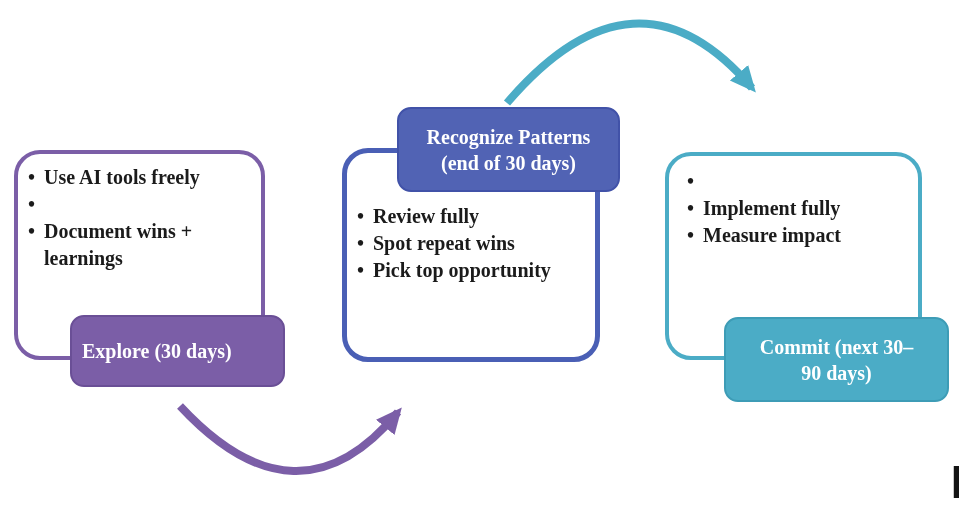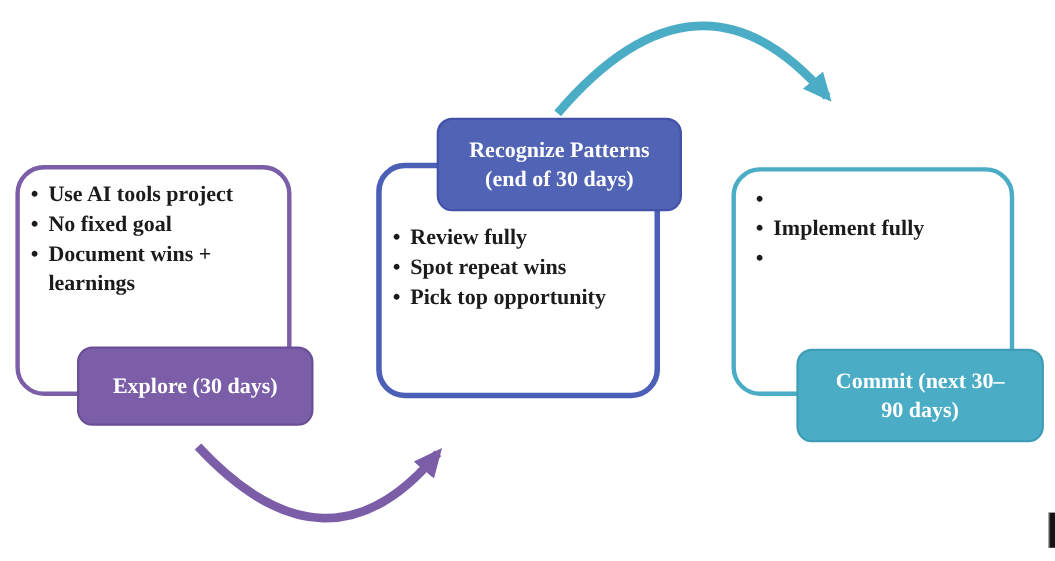--- a/index.html
+++ b/index.html
@@ -62,21 +62,21 @@
   #recognize-box .li-text { max-width: 178px; }
 
   #commit-box   { left: 665px; top: 152px; width: 257px; height: 208px; }
   #commit-box ul { padding: 12px 4px 0 18px; }
   #commit-box .li-text { max-width: 152px; }
 
   .stage-label {
     position: absolute;
     display: flex;
     align-items: center;
-    justify-content: center;
+    justify-content: flex-start;
     text-align: center;
     color: #fff;
     font-weight: bold;
     font-size: 20px;
     line-height: 26px;
     border-radius: 14px;
     box-sizing: border-box;
   }
   #explore-label {
     left: 70px; top: 315px; width: 215px; height: 72px;
@@ -119,25 +119,24 @@
       </marker>
     </defs>
     <path d="M 507 103 Q 636 -48 752 88" fill="none" stroke-width="8" stroke-linecap="butt" marker-end="url(#head-teal)" stroke="#4BACC6"></path>
     <path d="M 180 406 Q 298 533 398 412" fill="none" stroke-width="8" stroke-linecap="butt" marker-end="url(#head-purple)" stroke="#7B5EA7"></path>
   </svg>
 
   <div id="explore-box" class="notes-box purple">
     <ul>
       <li>
         <span class="dot">•</span>
-        <span class="li-text">Use AI tools project</span>
+        <span class="li-text">Use AI tools freely</span>
       </li>
       <li>
         <span class="dot">•</span>
-        <span class="li-text">No fixed goal</span>
       </li>
       <li>
         <span class="dot">•</span>
         <span class="li-text">Document wins + learnings</span>
       </li>
     </ul>
   </div>
 
   <div id="recognize-box" class="notes-box blue">
     <ul>
@@ -160,20 +159,21 @@
     <ul>
       <li>
         <span class="dot">•</span>
       </li>
       <li>
         <span class="dot">•</span>
         <span class="li-text">Implement fully</span>
       </li>
       <li>
         <span class="dot">•</span>
+        <span class="li-text">Measure impact</span>
       </li>
     </ul>
   </div>
 
   <div id="explore-label" class="stage-label">
     <span>Explore (30 days)</span>
   </div>
   <div id="recognize-label" class="stage-label">
     <span>Recognize Patterns (end of 30 days)</span>
   </div>

